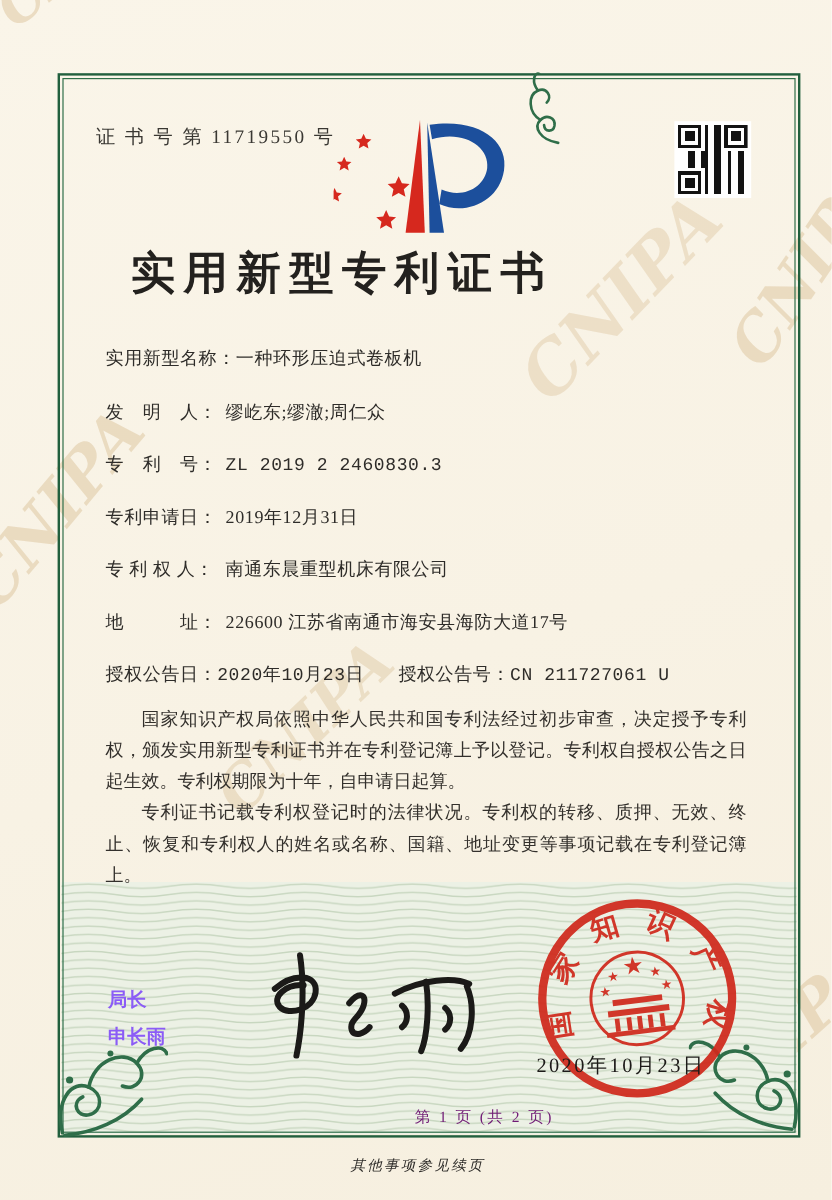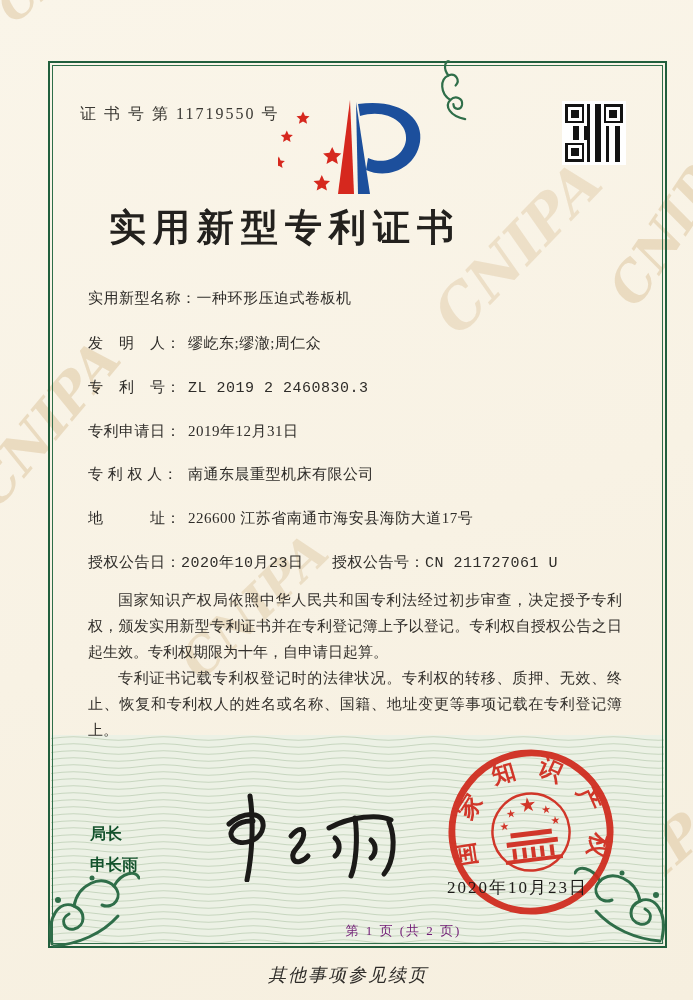--- a/index.html
+++ b/index.html
@@ -46,30 +46,30 @@
   .row .lbl{display:inline-block;min-width:100px;}
   .grant2{position:absolute;left:244px;top:0;}
   
   .bodytext{
     left:88px;top:588px;width:534px;font-size:15px;line-height:1.73;
     text-align:justify;color:#33302c;
   }
   .bodytext p{margin:0;text-indent:2em;}
   
   .signoff{left:90px;top:818px;font-family:"Liberation Sans","DejaVu Sans",sans-serif;
-    font-size:16px;font-weight:600;color:#14532d;line-height:1.95;}
+    font-size:16px;font-weight:600;color:#8b5cf6;line-height:1.95;}
   .signature{left:203px;top:790px;}
   
   .seal{left:445px;top:746px;transform:rotate(-7deg);opacity:.93;}
   .seal-date{
     left:447px;top:876px;font-size:17px;letter-spacing:2px;color:#1c1a18;white-space:nowrap;
   }
   
   .page-info{left:48px;top:922px;width:619px;text-align:center;font-size:13px;letter-spacing:2px;color:#701a75;padding-left:46px;}
-  .cont-note{left:48px;top:963px;width:600px;text-align:center;font-size:18px;font-style:italic;letter-spacing:2px;color:#2e2c29;}
+  .cont-note{left:48px;top:963px;width:600px;text-align:center;font-size:12px;font-style:italic;letter-spacing:2px;color:#2e2c29;}
   .flourish{pointer-events:none;}
 </style>
 </head>
 <body>
 
 <span class="wm" style="left:-14px;top:-8px;font-size:46px;transform:rotate(-40deg);">CNIPA</span>
 <span class="wm" style="left:258px;top:-34px;font-size:44px;transform:rotate(-38deg);">CNIPA</span>
 <span class="wm" style="left:420px;top:300px;font-size:58px;transform:rotate(-46deg);color:rgba(214,186,140,.34);">CNIPA</span>
 <span class="wm" style="left:596px;top:282px;font-size:52px;transform:rotate(-56deg);">CNIPA</span>
 <span class="wm" style="left:-42px;top:478px;font-size:54px;transform:rotate(-50deg);">CNIPA</span>

